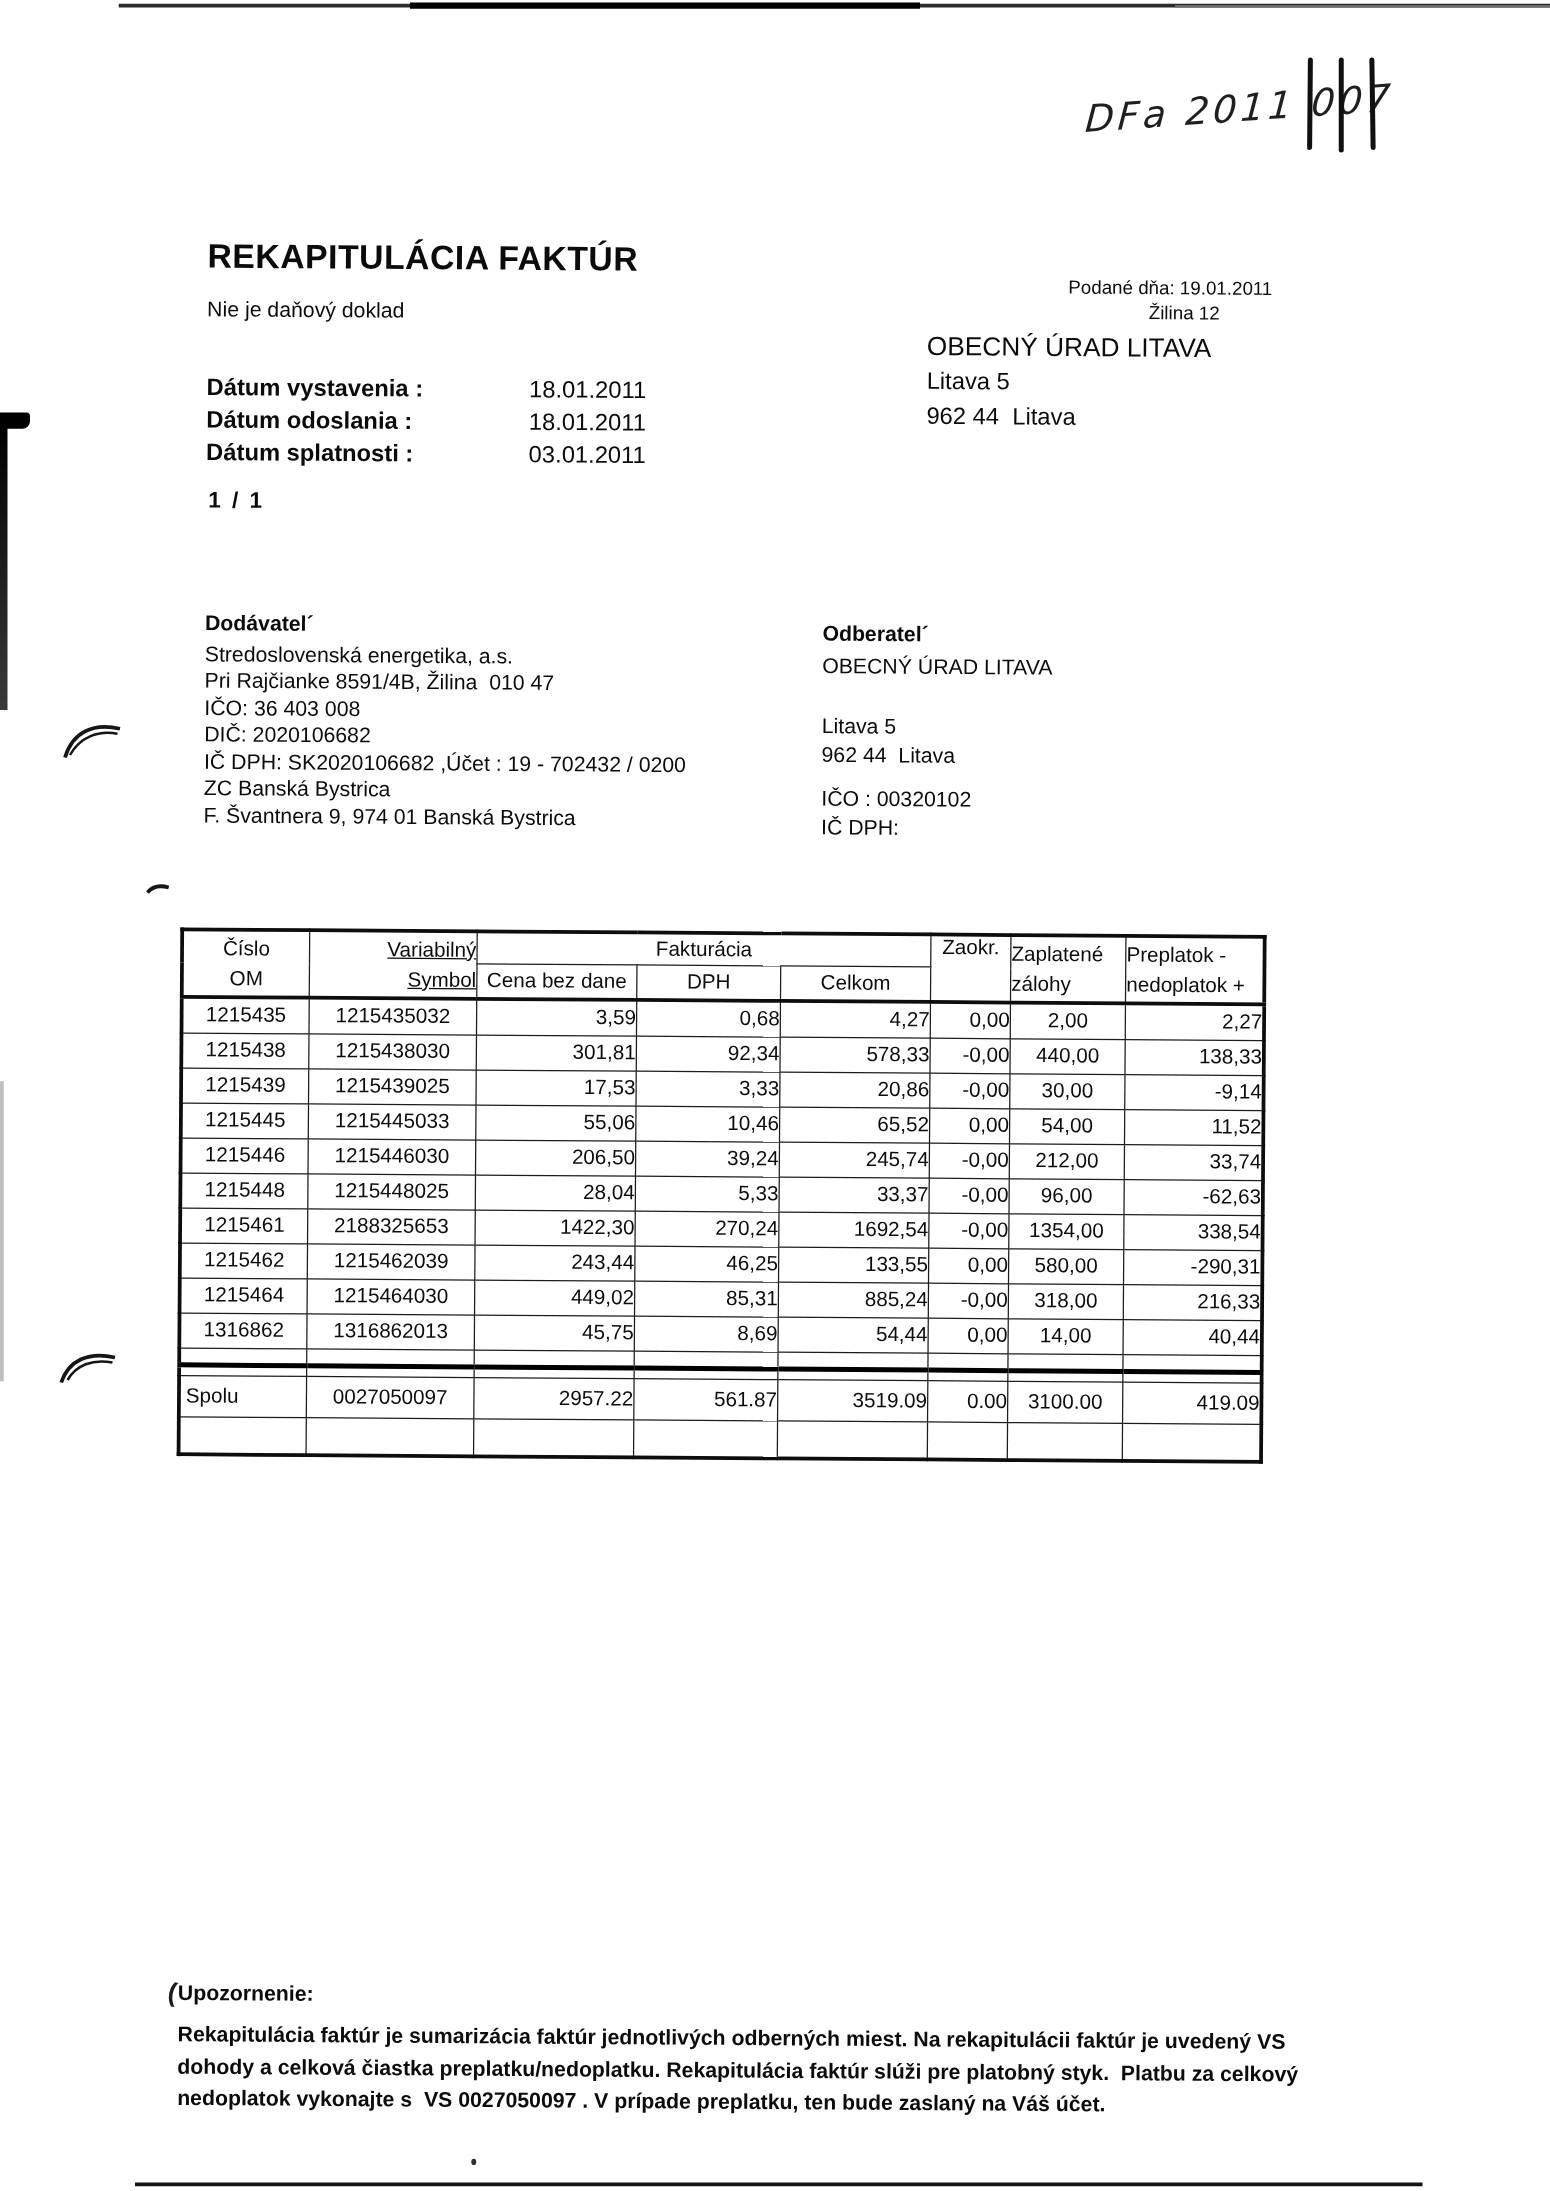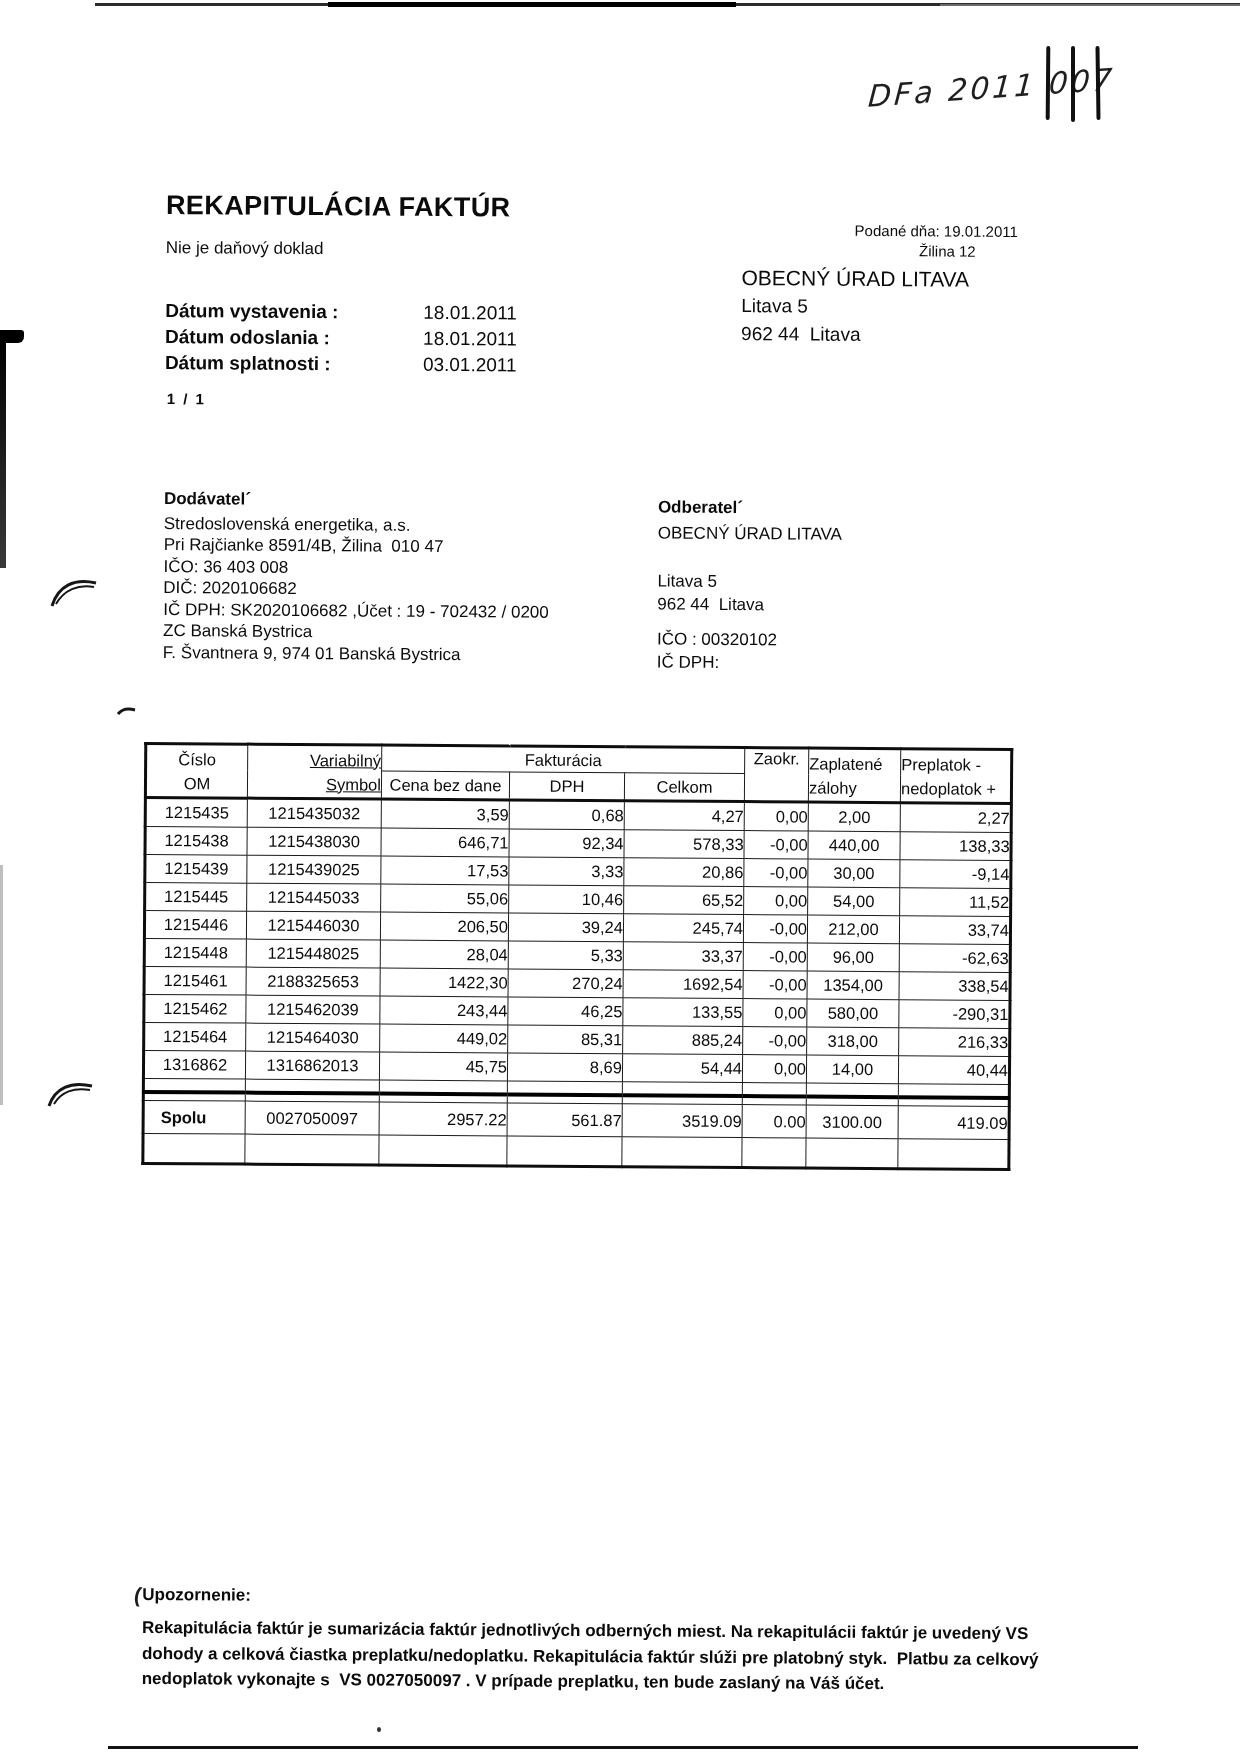--- a/index.html
+++ b/index.html
@@ -38,21 +38,21 @@
   .subtitle{left:166px;top:238px;font-size:17px;}
   .stamp{left:828px;top:216px;width:190px;text-align:right;font-size:15px;line-height:20px;}
   .stamp .l2{padding-right:42px;}
   .addressee{left:742px;top:260px;line-height:28px;}
   .addressee .nm{font-size:21px;}
   .addressee .ln{font-size:19px;}
   .dates{left:166px;top:298px;font-size:19px;line-height:26px;}
   .dates .row{position:relative;height:26px;width:520px;}
   .dates .lab{position:absolute;left:0;font-weight:bold;}
   .dates .val{position:absolute;left:258px;}
-  .pageind{left:168px;top:390px;font-size:15px;font-weight:600;letter-spacing:2px;}
+  .pageind{left:168px;top:390px;font-size:18px;font-weight:600;letter-spacing:2px;}
 
   
   .party{font-size:17px;line-height:21.5px;}
   .party .hd{font-weight:bold;margin-bottom:3px;}
   .supplier{left:166px;top:488px;width:470px;}
   .customer{left:660px;top:492px;width:420px;}
   .customer .nm{margin-bottom:25px;}
   .customer .ct{margin-bottom:12px;}
   .customer div{line-height:23px;}
 
@@ -76,21 +76,21 @@
   td.c1{text-align:center;margin-top:48px;}
   td.c2{text-align:right;padding-right:26px;}
   td.c3{text-align:right;padding-right:26px;}
   td.c4{text-align:right;padding-right:26px;}
   td.c5{text-align:right;padding-right:7px;}
   td.c6{text-align:center;padding-right:18px;}
   td.c7{text-align:right;padding-right:20px;}
   tr.sp1 td{height:13px;border-bottom:4px solid #000;}
   tr.sp2 td{height:9px;}
   tr.total td{height:33px;line-height:32px;}
-  tr.total td.c0{font-weight:bold;text-align:left;padding-left:16px;}
+  tr.total td.c0{font-weight:normal;text-align:left;padding-left:4px;}
   tr.trail td{height:30px;}
 
   
   .notice{left:152px;top:1585px;width:960px;font-size:17px;font-weight:bold;}
   .notice .hd{margin-bottom:10px;}
   .notice .ln{line-height:25.5px;}
 
   .swirl{stroke:#161616;fill:none;}
 </style>
 </head>
@@ -224,21 +224,21 @@
               <td class="c2">3,59</td>
               <td class="c3">0,68</td>
               <td class="c4">4,27</td>
               <td class="c5">0,00</td>
               <td class="c6">2,00</td>
               <td class="c7">2,27</td>
             </tr>
             <tr>
               <td class="c0">1215438</td>
               <td class="c1">1215438030</td>
-              <td class="c2">646,71</td>
+              <td class="c2">301,81</td>
               <td class="c3">92,34</td>
               <td class="c4">578,33</td>
               <td class="c5">-0,00</td>
               <td class="c6">440,00</td>
               <td class="c7">138,33</td>
             </tr>
             <tr>
               <td class="c0">1215439</td>
               <td class="c1">1215439025</td>
               <td class="c2">17,53</td>

